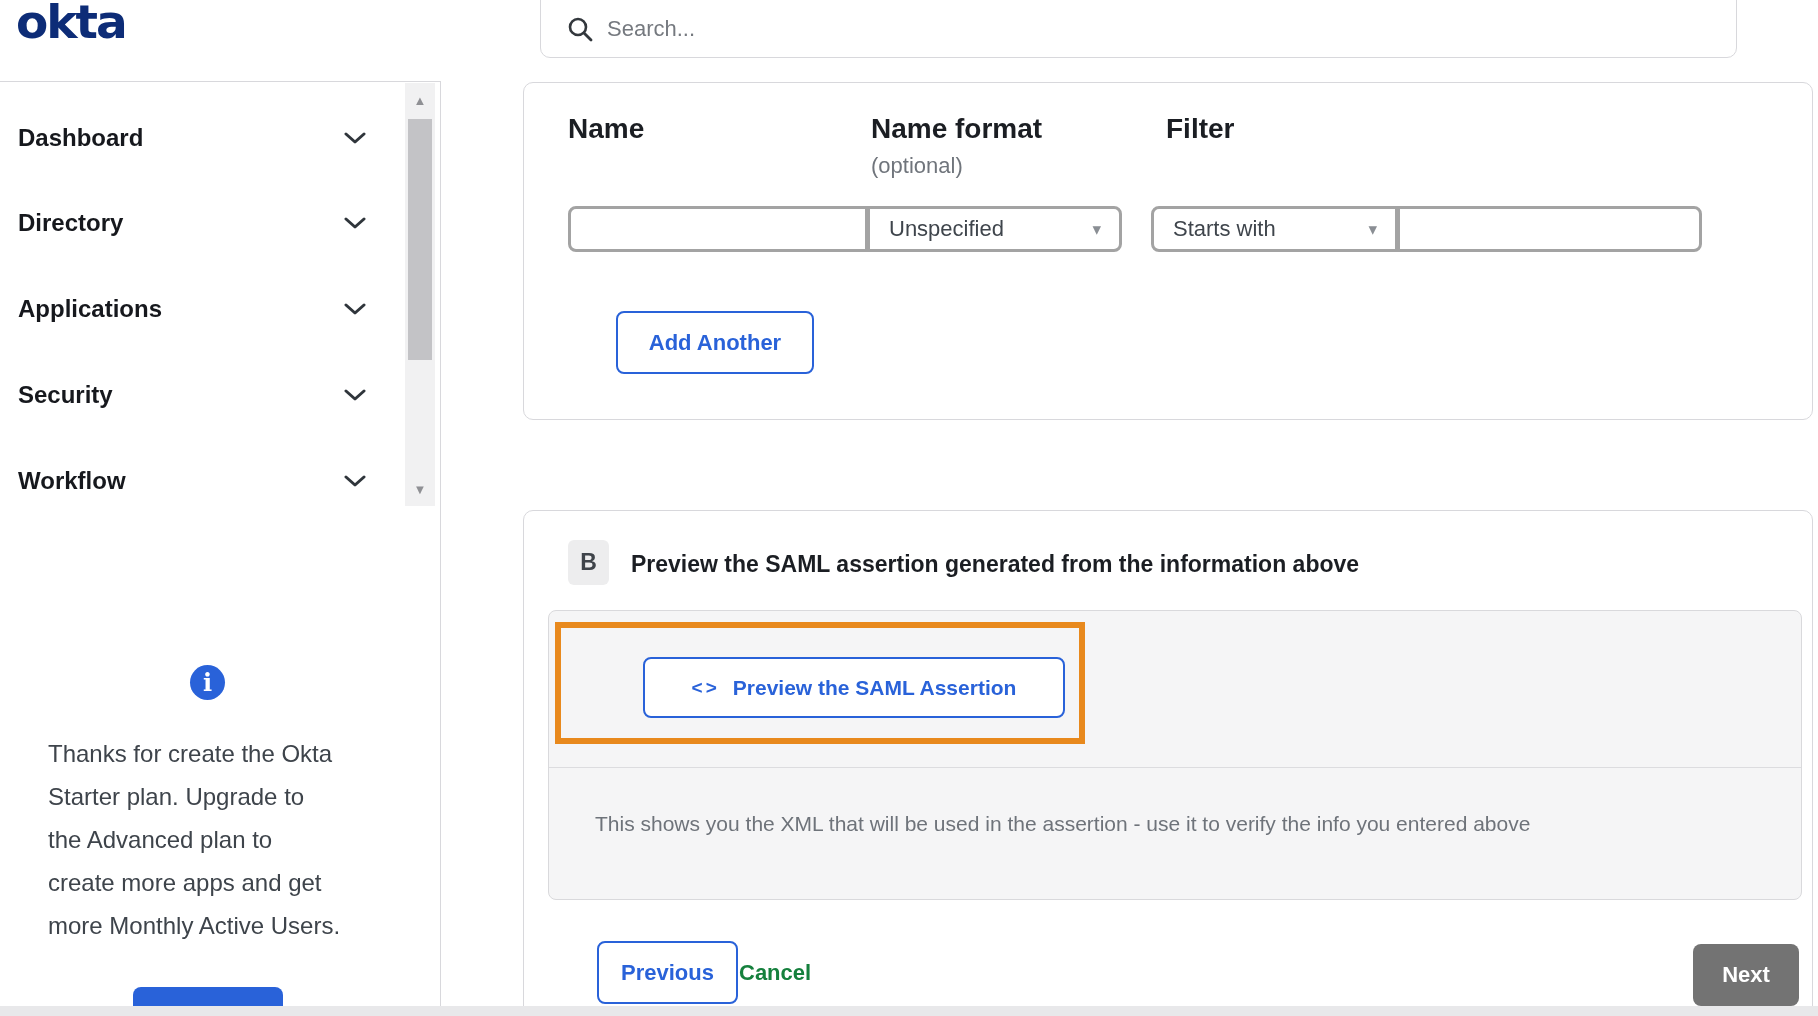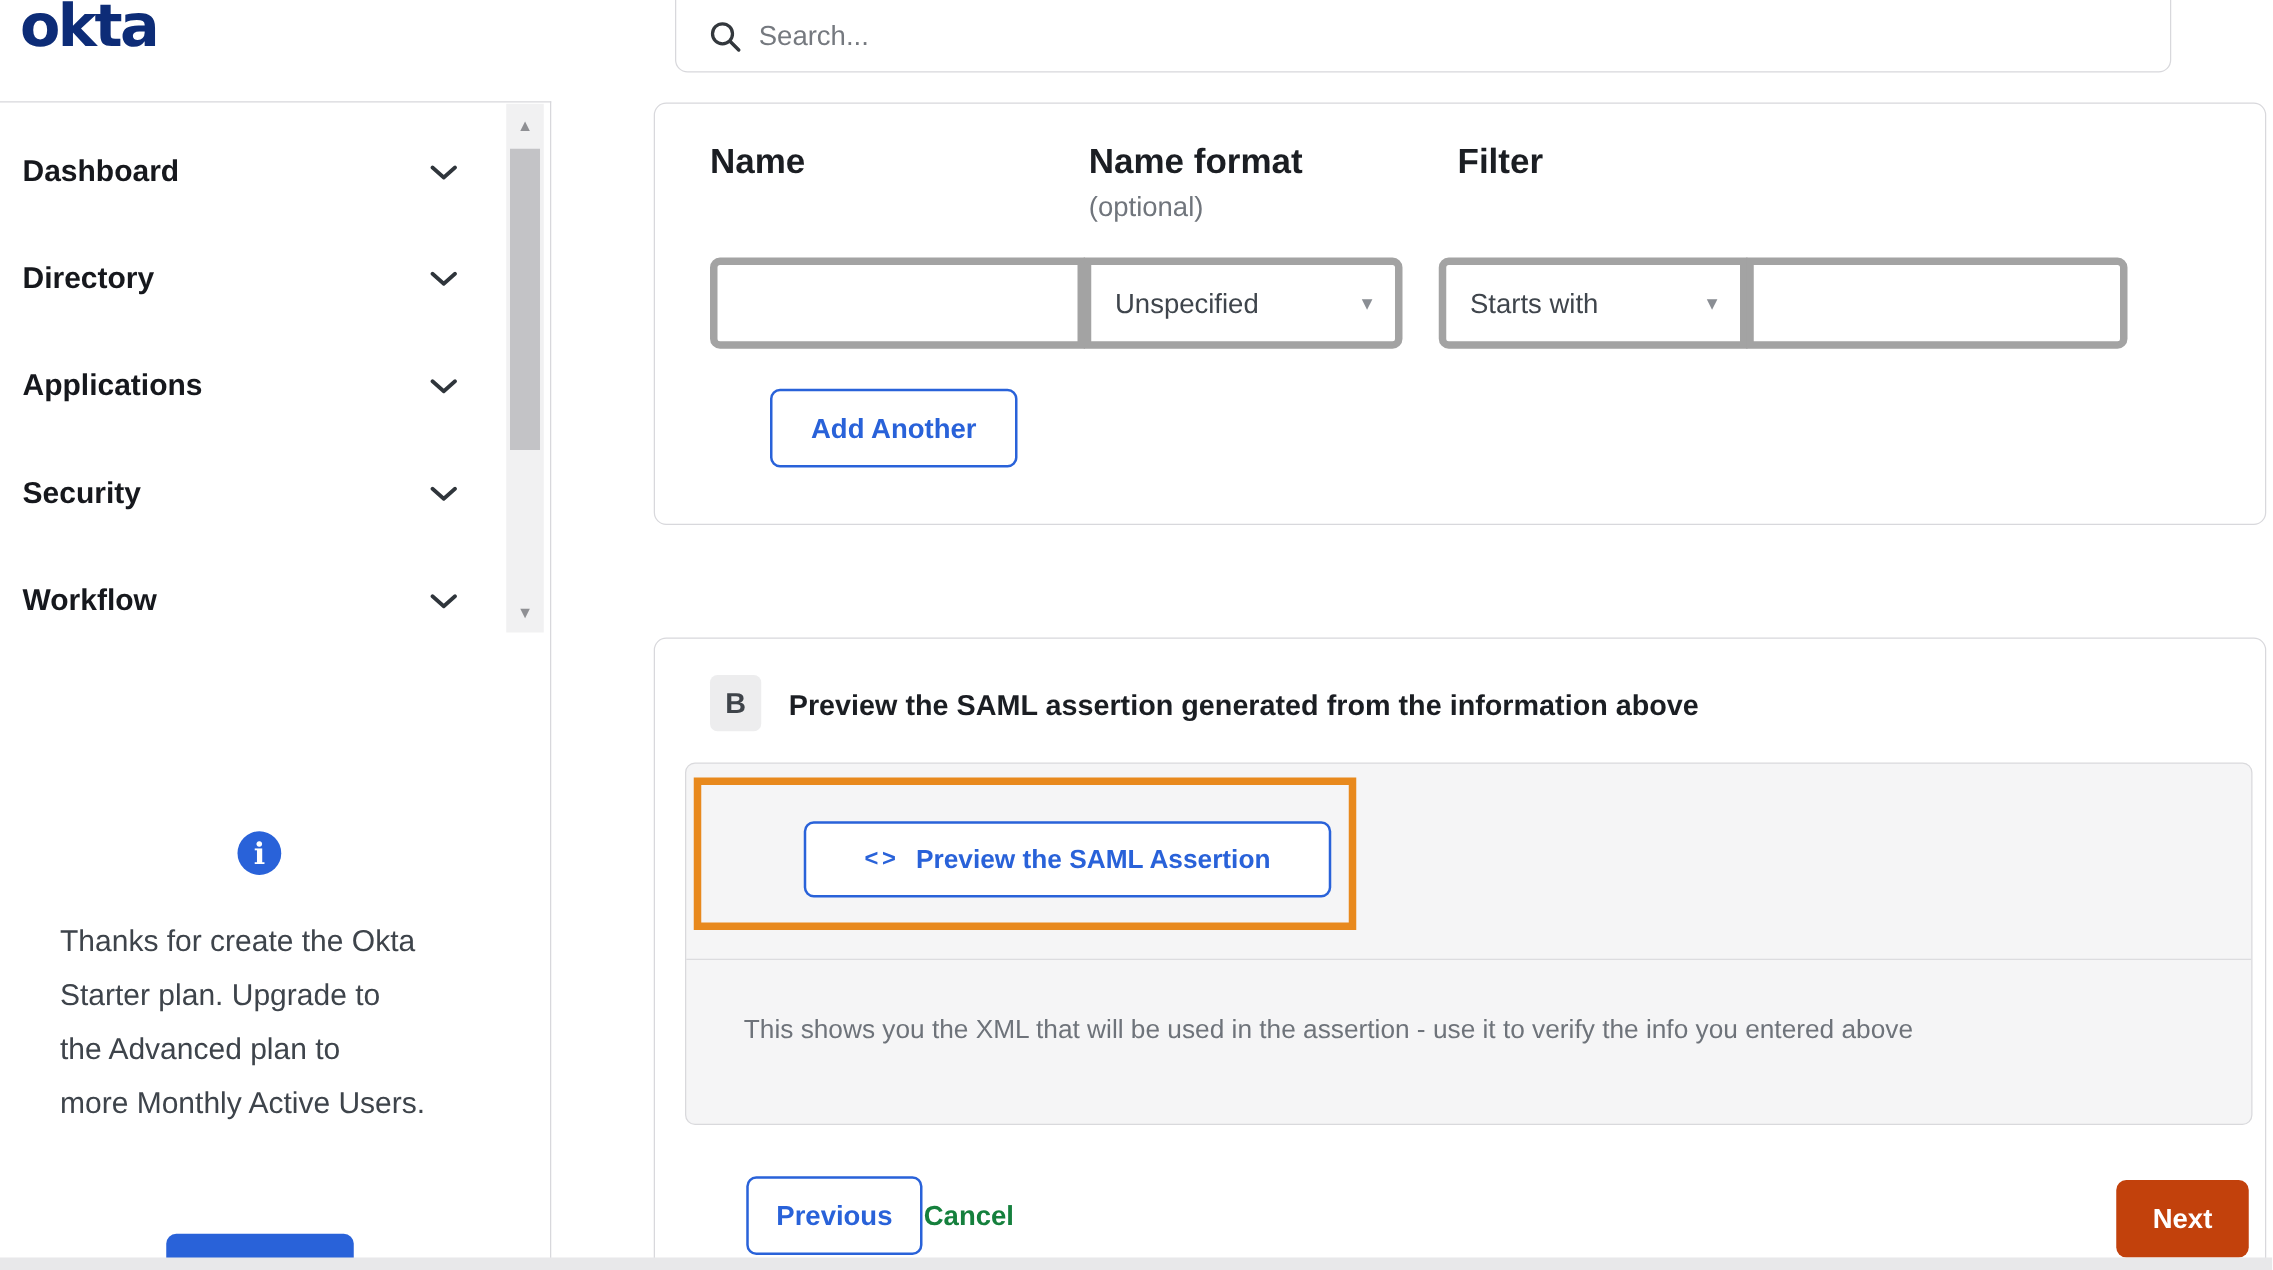--- a/index.html
+++ b/index.html
@@ -71,22 +71,22 @@
     font-family:"Liberation Sans","DejaVu Sans",sans-serif;
   }
   
   .panel1 {
     position:absolute; left:523px; top:82px; width:1290px; height:338px;
     background:#fff; border:1px solid #d8d8dc; border-radius:10px;
   }
   .col-label { position:absolute; top:30px; font-size:28px; font-weight:bold; color:#1b1e23; }
   .optional  { position:absolute; top:70px; font-size:22px; color:#70757c; }
   .fld {
-    position:absolute; top:123px; height:73px; background:#fff;
-    border:6px solid #a3a3a3; font-size:22px; color:#3f454c;
+    position:absolute; top:123px; height:46px; background:#fff;
+    border:3px solid #a3a3a3; font-size:22px; color:#3f454c;
   }
   .fld-input {
     outline:none; padding:0 16px;
     font-family:"Liberation Sans","DejaVu Sans",sans-serif;
   }
   .fld-select {
     display:flex; align-items:center; justify-content:space-between;
     padding:0 18px 0 19px; cursor:pointer;
   }
   .caret { font-size:17px; color:#8a8e94; }
@@ -134,21 +134,21 @@
     border:6px solid #e8891d; z-index:5; pointer-events:none;
   }
   .prev-btn { position:absolute; left:25px; top:430px; width:141px; height:63px; font-size:22px; }
   .cancel-link {
     position:absolute; left:215px; top:430px; height:63px;
     display:flex; align-items:center; font-size:22px; font-weight:bold;
     color:#15803d; cursor:pointer;
   }
   .next-btn {
     position:absolute; left:1169px; top:433px; width:106px; height:62px;
-    background:#c2410c; border:none; border-radius:8px; color:#fff;
+    background:#737373; border:none; border-radius:8px; color:#fff;
     font-size:22px; font-weight:bold; cursor:pointer;
     font-family:"Liberation Sans","DejaVu Sans",sans-serif;
   }
   .bottom-strip {
     position:absolute; left:0; top:1006px; width:1818px; height:10px;
     background:#e8e8ea; z-index:20;
   }
 </style>
 </head>
 <body>
@@ -223,20 +223,21 @@
         <span class="scroll-arrow" style="bottom:8px">▼</span>
       </div>
     </div>
 
     <div class="info-icon">i</div>
 
     <div class="upgrade-text">
       <div>Thanks for create the Okta</div>
       <div>Starter plan. Upgrade to</div>
       <div>the Advanced plan to</div>
+      <div>create more apps and get</div>
       <div>more Monthly Active Users.</div>
     </div>
 
     <button class="upgrade-btn">Upgrade</button>
   </div>
 
   <div class="panel1">
     <span class="col-label" style="left:44px">Name</span>
     <span class="col-label" style="left:347px">Name format</span>
     <span class="optional" style="left:347px">(optional)</span>

